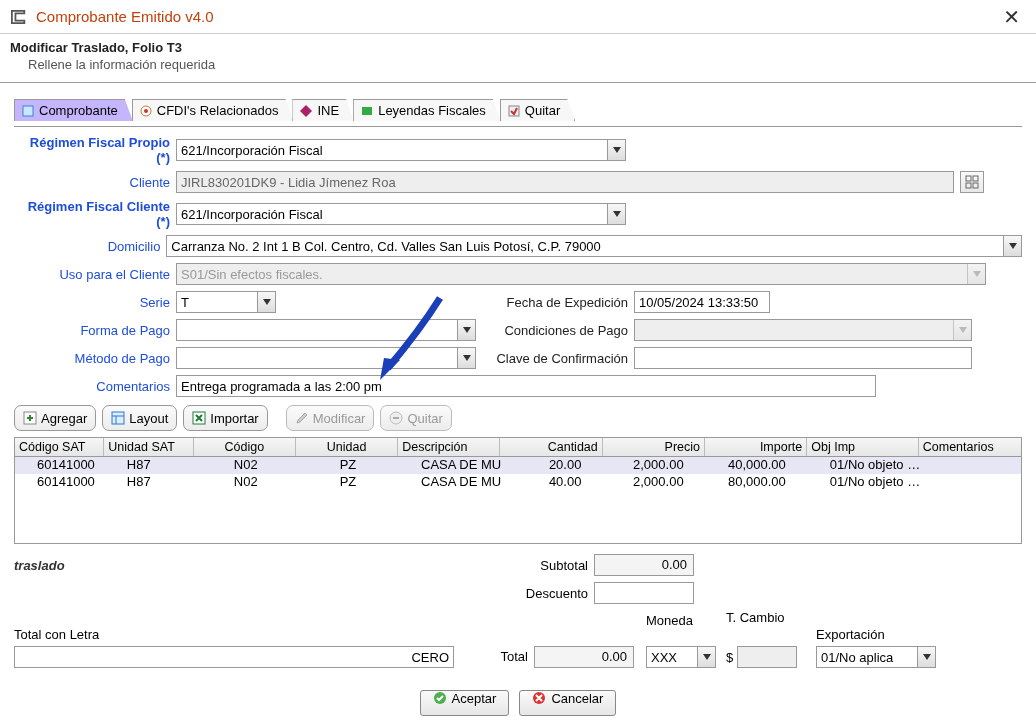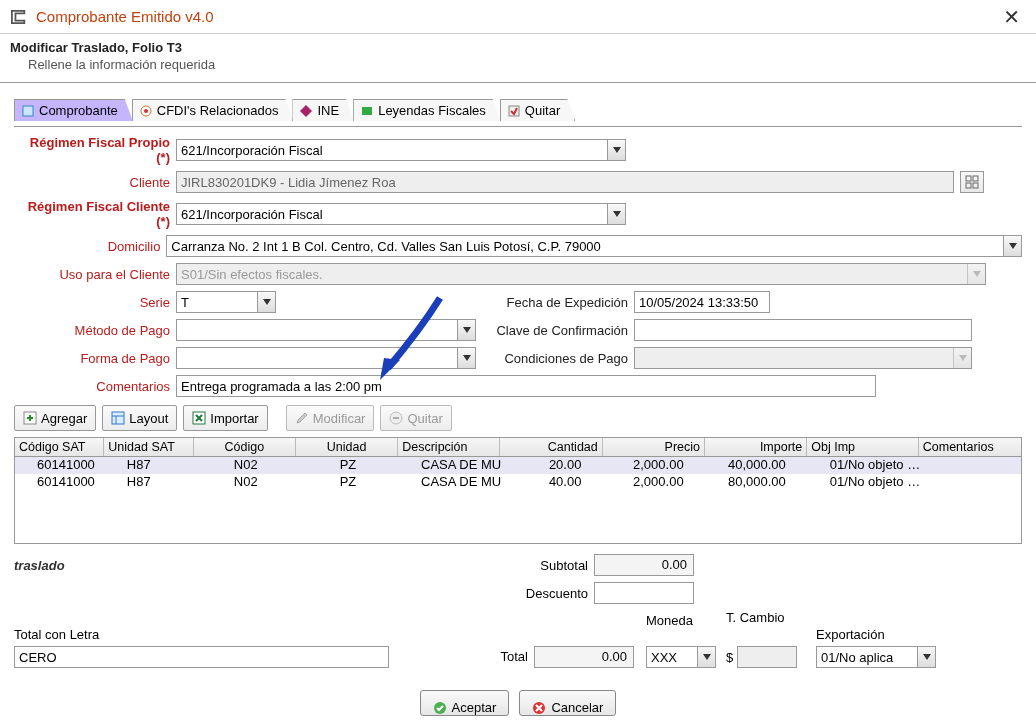--- a/index.html
+++ b/index.html
@@ -22,36 +22,36 @@
 .tabs { display: flex; align-items: flex-end; height: 24px; margin-bottom: 6px; }
 .tab { display: flex; align-items: center; padding: 3px 8px 3px 6px; border: 1px solid #999; border-bottom: none; background: #f7f7f7; margin-right: -1px; position: relative; clip-path: polygon(0 0, calc(100% - 8px) 0, 100% 100%, 0 100%); padding-right: 14px; }
 .tab.active { background: #c4b5fd; z-index: 2; }
 .tab .ticon { width: 14px; height: 14px; margin-right: 4px; display: inline-block; }
 .tab span { white-space: nowrap; }
 .tabline { border-top: 1px solid #999; margin-top: -1px; }
 
 
 .form { margin-top: 8px; }
 .row { display: flex; align-items: center; margin-bottom: 6px; }
-.lbl { width: 162px; text-align: right; padding-right: 6px; color: #b91c1c; }
+.lbl { width: 162px; text-align: right; padding-right: 6px; color: #1d4ed8; }
 .lbl.bold { font-weight: bold; }
 .lbl2 { width: 158px; text-align: right; padding-right: 6px; color: #222; }
 
 select, input[type=text] { border: 1px solid #999; background: #fff; height: 22px; padding: 2px 4px; font-size: 13px; }
 select:disabled, input:disabled { background: #eee; color: #666; }
 .combo { position: relative; }
 .combo input { width: 100%; }
 .combo .drop { position: absolute; right: 1px; top: 1px; width: 18px; height: 20px; background: linear-gradient(#f8f8f8,#ddd); border-left: 1px solid #999; display:flex; align-items:center; justify-content:center; }
 .combo .drop svg { width:8px; height:6px; }
 .iconbtn { width: 24px; height: 22px; border: 1px solid #999; background: linear-gradient(#fafafa,#e8e8e8); display:flex; align-items:center; justify-content:center; cursor:pointer; }
 .iconbtn svg { width:14px; height:14px; }
 
 
 .toolbar { display: flex; align-items: center; gap: 6px; margin-top: 8px; }
-.tbtn { display:flex; align-items:center; gap:4px; height: 26px; padding: 0 8px; border: 1px solid #999; background: linear-gradient(#fbfbfb,#ececec); cursor:pointer; border-radius:2px; }
+.tbtn { display:flex; align-items:center; gap:4px; height: 26px; padding: 0 8px; border: 1px solid #999; background: linear-gradient(#fbfbfb,#ececec); cursor:pointer; border-radius:7px; }
 .tbtn.disabled { color: #9a9a9a; border-color: #bbb; cursor: default; }
 .tbtn .bicon { width:14px; height:14px; }
 .searchline { flex:1; height:26px; border:1px solid #999; padding:2px 6px; color:#888; font-style:italic; display:flex; align-items:center; }
 
 
 .table { margin-top: 6px; border: 1px solid #999; }
 .thead { display:flex; background: linear-gradient(#f6f6f6,#e6e6e6); border-bottom: 1px solid #999; }
 .th { border-right: 1px solid #bbb; padding: 2px 4px; text-align:center; overflow:hidden; white-space:nowrap; font-size:12.5px; }
 .tbody { height: 86px; background:#fff; }
 .tr { display:flex; height:17px; font-size:12.5px; }
@@ -60,21 +60,21 @@
 
 
 .totals { margin-top: 10px; }
 .totrow { display:flex; align-items:center; margin-bottom:6px; }
 .traslado { font-weight:bold; font-style:italic; color:#333; }
 .totlbl { text-align:right; padding-right:6px; }
 .numbox { border:1px solid #999; height:22px; padding:2px 6px; text-align:right; background:#f4f4f4; min-width:100px; }
 
 
 .footer { position:absolute; bottom:6px; left:0; right:0; display:flex; justify-content:center; gap:10px; }
-.fbtn { display:flex; align-items:flex-end; gap:5px; border:1px solid #888; background:linear-gradient(#fafafa,#e6e6e6); height:26px; padding:0 12px; border-radius:3px; cursor:pointer; }
+.fbtn { display:flex; align-items:flex-start; gap:5px; border:1px solid #888; background:linear-gradient(#fafafa,#e6e6e6); height:26px; padding:0 12px; border-radius:3px; cursor:pointer; }
 .fbtn .cicon { width:14px; height:14px; }
 
 
 .arrow { position:absolute; left:370px; top:290px; pointer-events:none; }
 
 
 .c0{width:96px;text-align:left;} .c1{width:96px;text-align:left;} .c2{width:110px;text-align:center;}
 .c3{width:110px;text-align:center;} .c4{width:110px;text-align:left;} .c5{width:110px;text-align:right;}
 .c6{width:110px;text-align:right;} .c7{width:110px;text-align:right;} .c8{width:120px;text-align:left;} .c9{width:110px;text-align:left;}
 
@@ -206,52 +206,52 @@
               <path d="M0 0h8L4 6z" fill="#333"></path>
             </svg>
           </div>
       </div>
       <div style="flex:0 0 200px;"></div>
       <div class="lbl2">Fecha de Expedición</div>
       <input type="text" style="width: 136px;" value="10/05/2024 13:33:50">
     </div>
 
     <div class="row">
-      <div class="lbl">Método de Pago</div>
-      <div class="combo" style="width:300px;">
-        <input type="text" value="" style="">
-        <div class="drop">
-            <svg viewBox="0 0 8 6">
-              <path d="M0 0h8L4 6z" fill="#333"></path>
-            </svg>
-          </div>
-      </div>
-      <div class="lbl2">Clave de Confirmación</div>
-      <input type="text" style="width: 338px;" value="">
-    </div>
-
-    <div class="row">
       <div class="lbl">Forma de Pago</div>
       <div class="combo" style="width:300px;">
         <input type="text" value="" style="">
         <div class="drop">
             <svg viewBox="0 0 8 6">
               <path d="M0 0h8L4 6z" fill="#333"></path>
             </svg>
           </div>
       </div>
       <div class="lbl2">Condiciones de Pago</div>
       <div class="combo" style="width:338px;">
         <input type="text" disabled="" value="" style="">
         <div class="drop" style="opacity:.5;">
             <svg viewBox="0 0 8 6">
               <path d="M0 0h8L4 6z" fill="#888"></path>
             </svg>
           </div>
       </div>
+    </div>
+
+    <div class="row">
+      <div class="lbl">Método de Pago</div>
+      <div class="combo" style="width:300px;">
+        <input type="text" value="" style="">
+        <div class="drop">
+            <svg viewBox="0 0 8 6">
+              <path d="M0 0h8L4 6z" fill="#333"></path>
+            </svg>
+          </div>
+      </div>
+      <div class="lbl2">Clave de Confirmación</div>
+      <input type="text" style="width: 338px;" value="">
     </div>
 
     <div class="row">
       <div class="lbl">Comentarios</div>
       <input type="text" style="width: 700px;" value="Entrega programada a las 2:00 pm">
     </div>
 
   </div>
 
   <div class="toolbar">
@@ -341,21 +341,21 @@
       <div class="numbox" style="width:100px;">0.00</div>
     </div>
     <div class="totrow">
       <div style="width:480px;"></div>
       <div class="totlbl" style="width:100px;">Descuento</div>
       <div class="numbox" style="width:100px;background:#fff;"></div>
     </div>
     <div class="totrow" style="margin-top:6px;align-items:flex-end;">
       <div style="width:460px;">
         <div style="margin-bottom:4px;">Total con Letra</div>
-        <input type="text" style="width: 375px;" value="CERO">
+        <input type="text" style="width: 440px; text-align: right;" value="CERO">
       </div>
       <div class="totlbl" style="width:60px;padding-bottom:4px;">Total</div>
       <div class="numbox" style="width:100px;">0.00</div>
       <div style="width:12px;"></div>
       <div style="width:80px;">
         <div style="margin-bottom:18px;">Moneda</div>
         <div class="combo" style="width:70px;">
           <input type="text" value="XXX" style="">
           <div class="drop">
               <svg viewBox="0 0 8 6">

